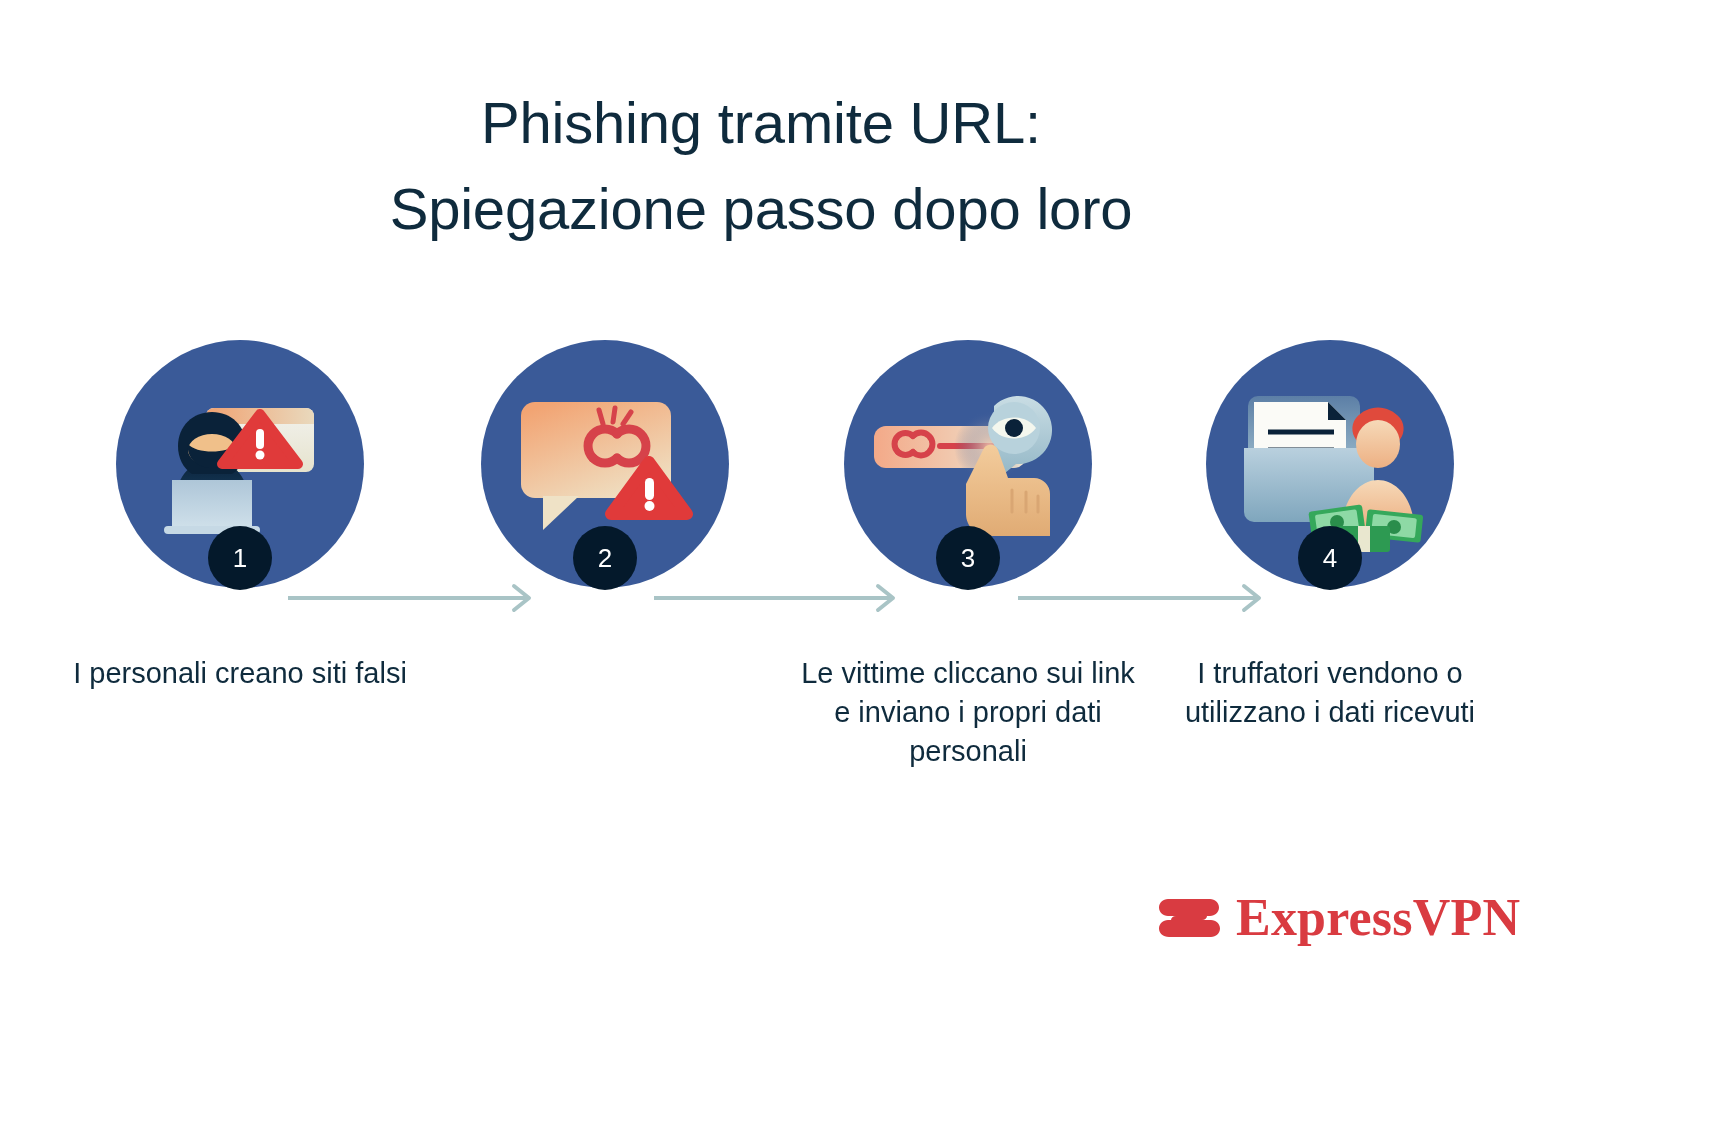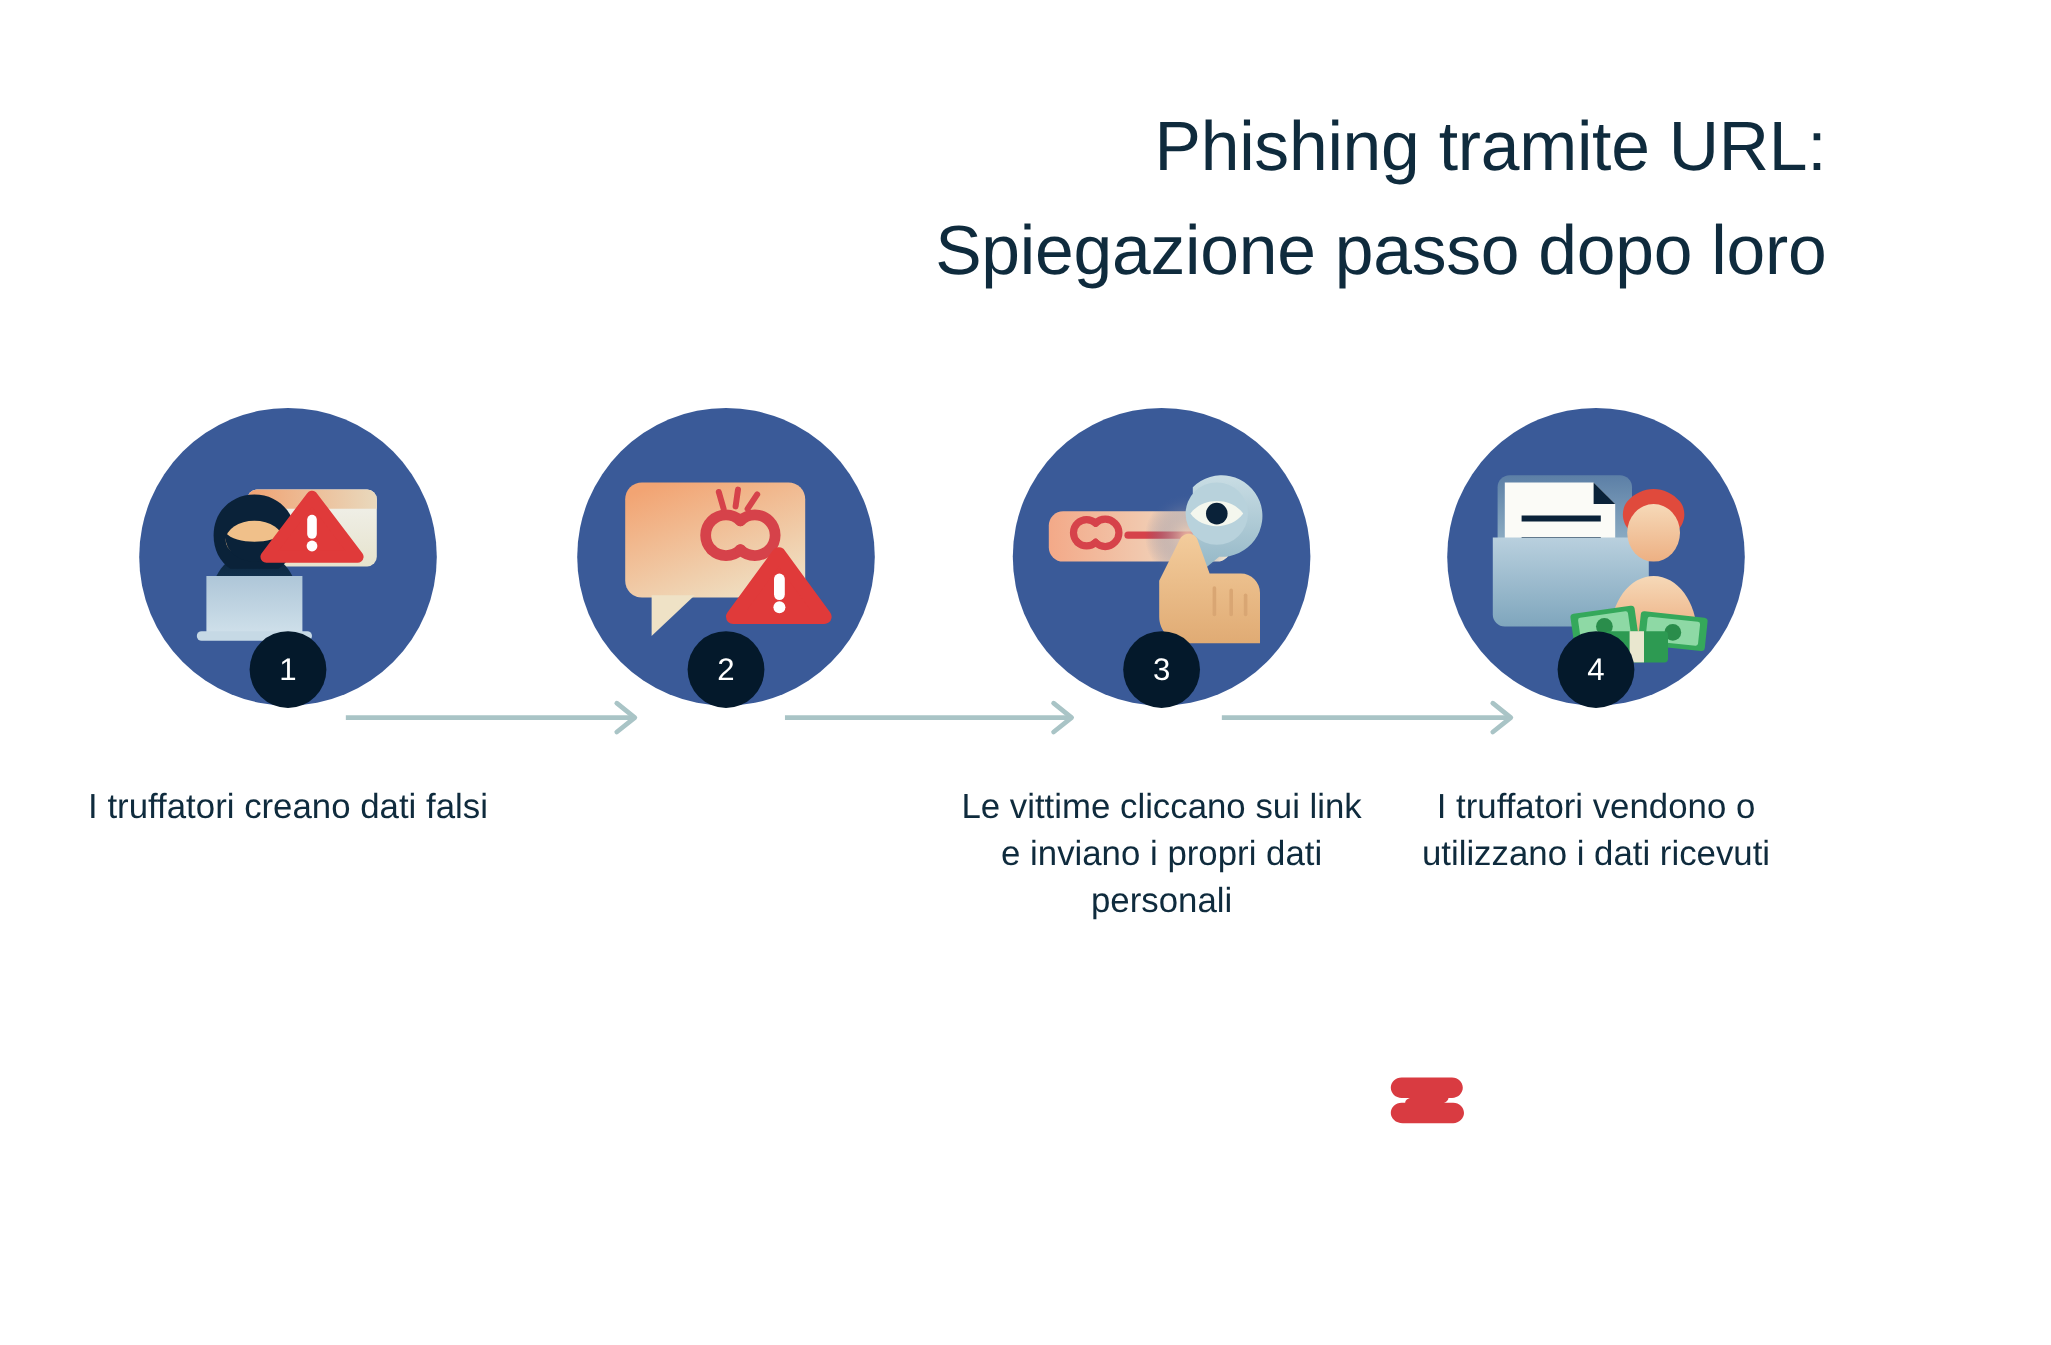--- a/index.html
+++ b/index.html
@@ -15,21 +15,21 @@
     font-family: "Liberation Sans", sans-serif;
     color: #0d2235;
   }
 
   
   #title-block {
     position: absolute;
     top: 80px;
     left: 0;
     width: 1522px;
-    text-align: right;
+    text-align: center;
   }
   #title-block .title-line {
     font-size: 58px;
     line-height: 86px;
     font-weight: 400;
     color: #0f2b3d;
     letter-spacing: -0.2px;
     white-space: nowrap;
   }
 
@@ -181,21 +181,21 @@
           <path d="M56 140h80v48H56z" fill="url(#g1lap)"></path>
           <rect x="48" y="186" width="96" height="8" rx="4" fill="#c6d9e5"></rect>
 
           <path d="M144 74 L182 124 L106 124 Z" fill="#e03a3a" stroke="#e03a3a" stroke-width="10" stroke-linejoin="round"></path>
           <rect x="140" y="89" width="8" height="20" rx="4" fill="#ffffff"></rect>
           <circle cx="144" cy="115" r="4.5" fill="#ffffff"></circle>
         </svg>
       </div>
       <div class="badge">1</div>
     </div>
-    <div class="caption">I truffatori creano dati falsi</div>
+    <div class="caption">I personali creano siti falsi</div>
   </div>
 
   <div class="step step-2">
     <div class="circle-wrap">
       <div class="circle">
         <svg width="248" height="248" viewBox="0 0 248 248">
           <defs>
             <linearGradient id="g2bub" x1="0.2" y1="0" x2="0.8" y2="1">
               <stop offset="0" stop-color="#f2a473"></stop>
               <stop offset="1" stop-color="#efe2c6"></stop>
@@ -328,13 +328,14 @@
   </div>
 
 </div>
 
 <div id="logo">
   <span>
     <svg width="62" height="58" viewBox="0 0 62 58">
       <path d="M10 10h42c5 0 9 4 9 8.5S57 27 52 27H18c-3 0-5 2-5 4h40c5 0 9 4 9 8.5S58 48 53 48H11C5 48 1 44 1 39.5S5 31 10 31h34c3 0 5-2 5-4H10C5 27 1 23 1 18.5S5 10 10 10z" fill="#d93b41"></path>
     </svg>
   </span>
+  <span id="logo-text">ExpressVPN</span>
 </div>
 
 </body></html>

